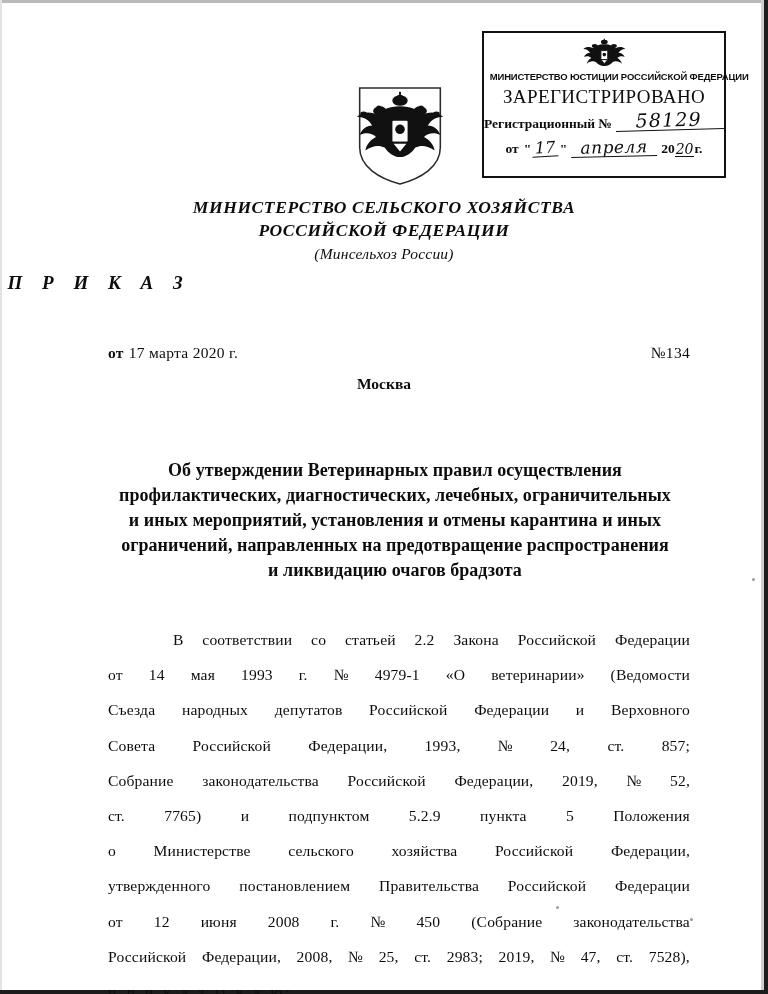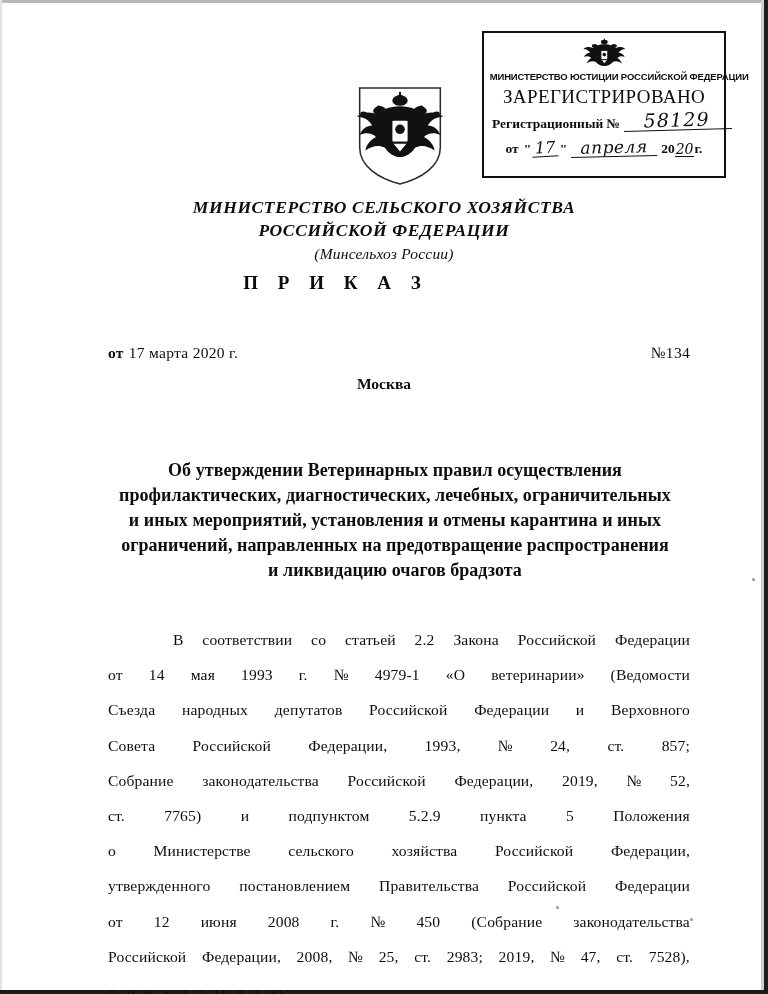--- a/index.html
+++ b/index.html
@@ -88,21 +88,21 @@
     font-family: "Liberation Serif", "DejaVu Serif", serif;
     font-size: 19px;
     font-weight: 400;
     letter-spacing: 0.4px;
     margin-top: 5px;
     line-height: 1.05;
   }
   .reg-numline {
     display: flex;
     align-items: flex-end;
-    justify-content: space-between;
+    justify-content: center;
     margin-top: 5px;
     font-size: 13.5px;
     font-weight: 700;
   }
   .reg-numline .lbl { white-space: nowrap; }
   .reg-hand-num {
     font-family: "DejaVu Serif", serif;
     font-style: italic;
     font-size: 19px;
     font-weight: 400;
@@ -189,25 +189,26 @@
     letter-spacing: 0.2px;
     margin-top: 3px;
   }
 
   
   .doc-kind {
     position: absolute;
     left: 0;
     top: 272px;
     width: 664px;
-    text-align: center;
+    text-align: left;
     font-size: 19px;
     font-weight: 700;
     letter-spacing: 7.5px;
     text-indent: 7.5px;
+    font-style: italic;
   }
 
   
   .meta-row {
     position: absolute;
     left: 108px;
     top: 344px;
     width: 582px;
     display: flex;
     justify-content: space-between;

